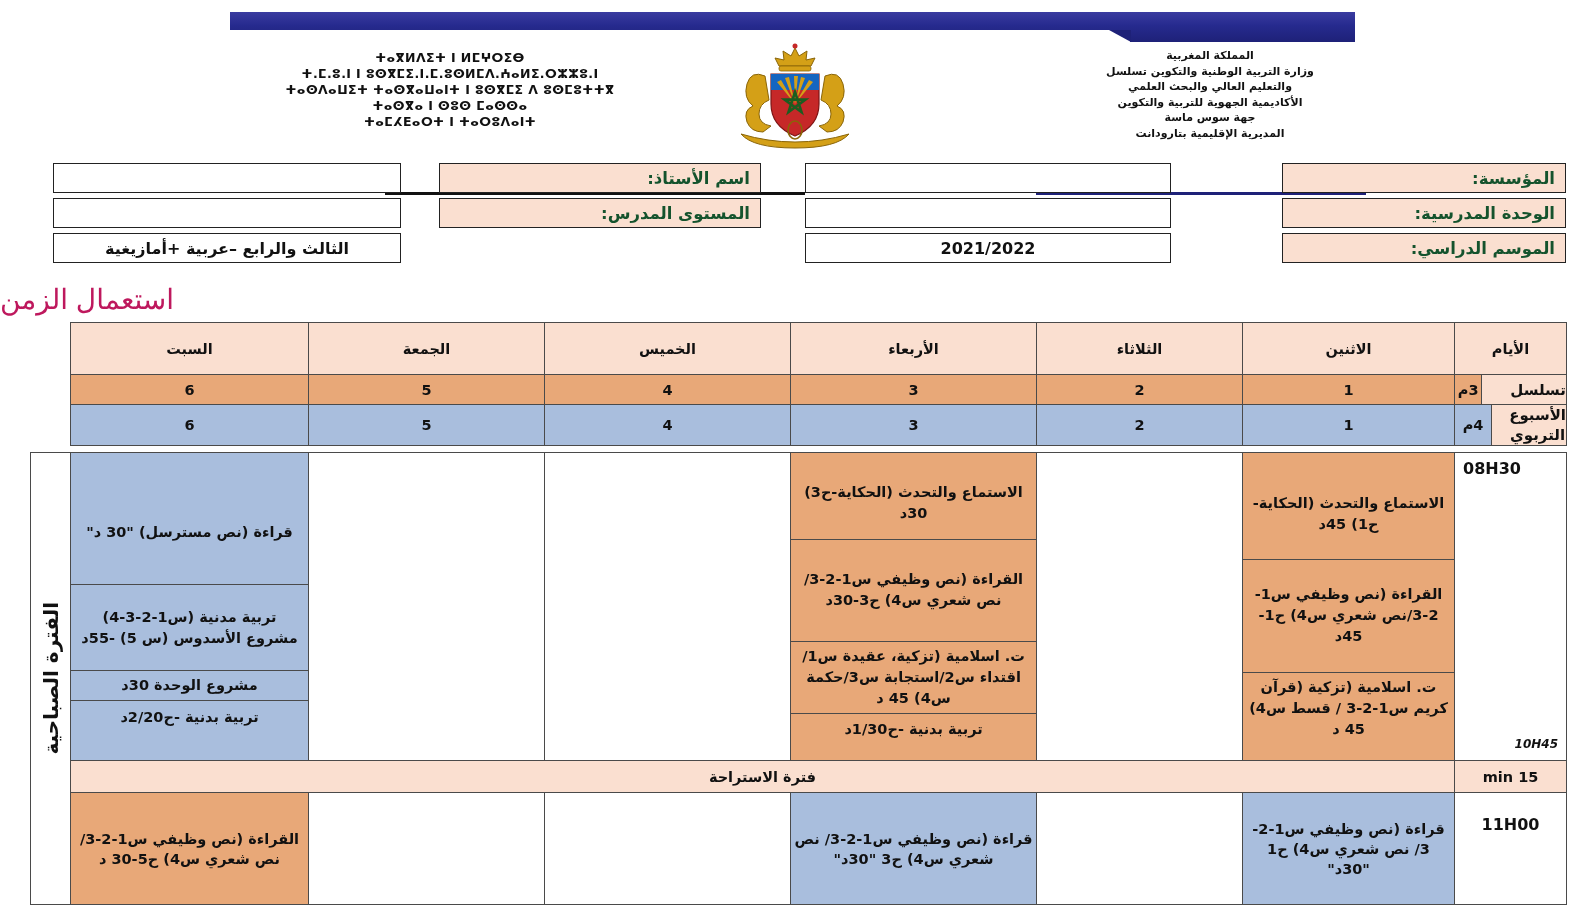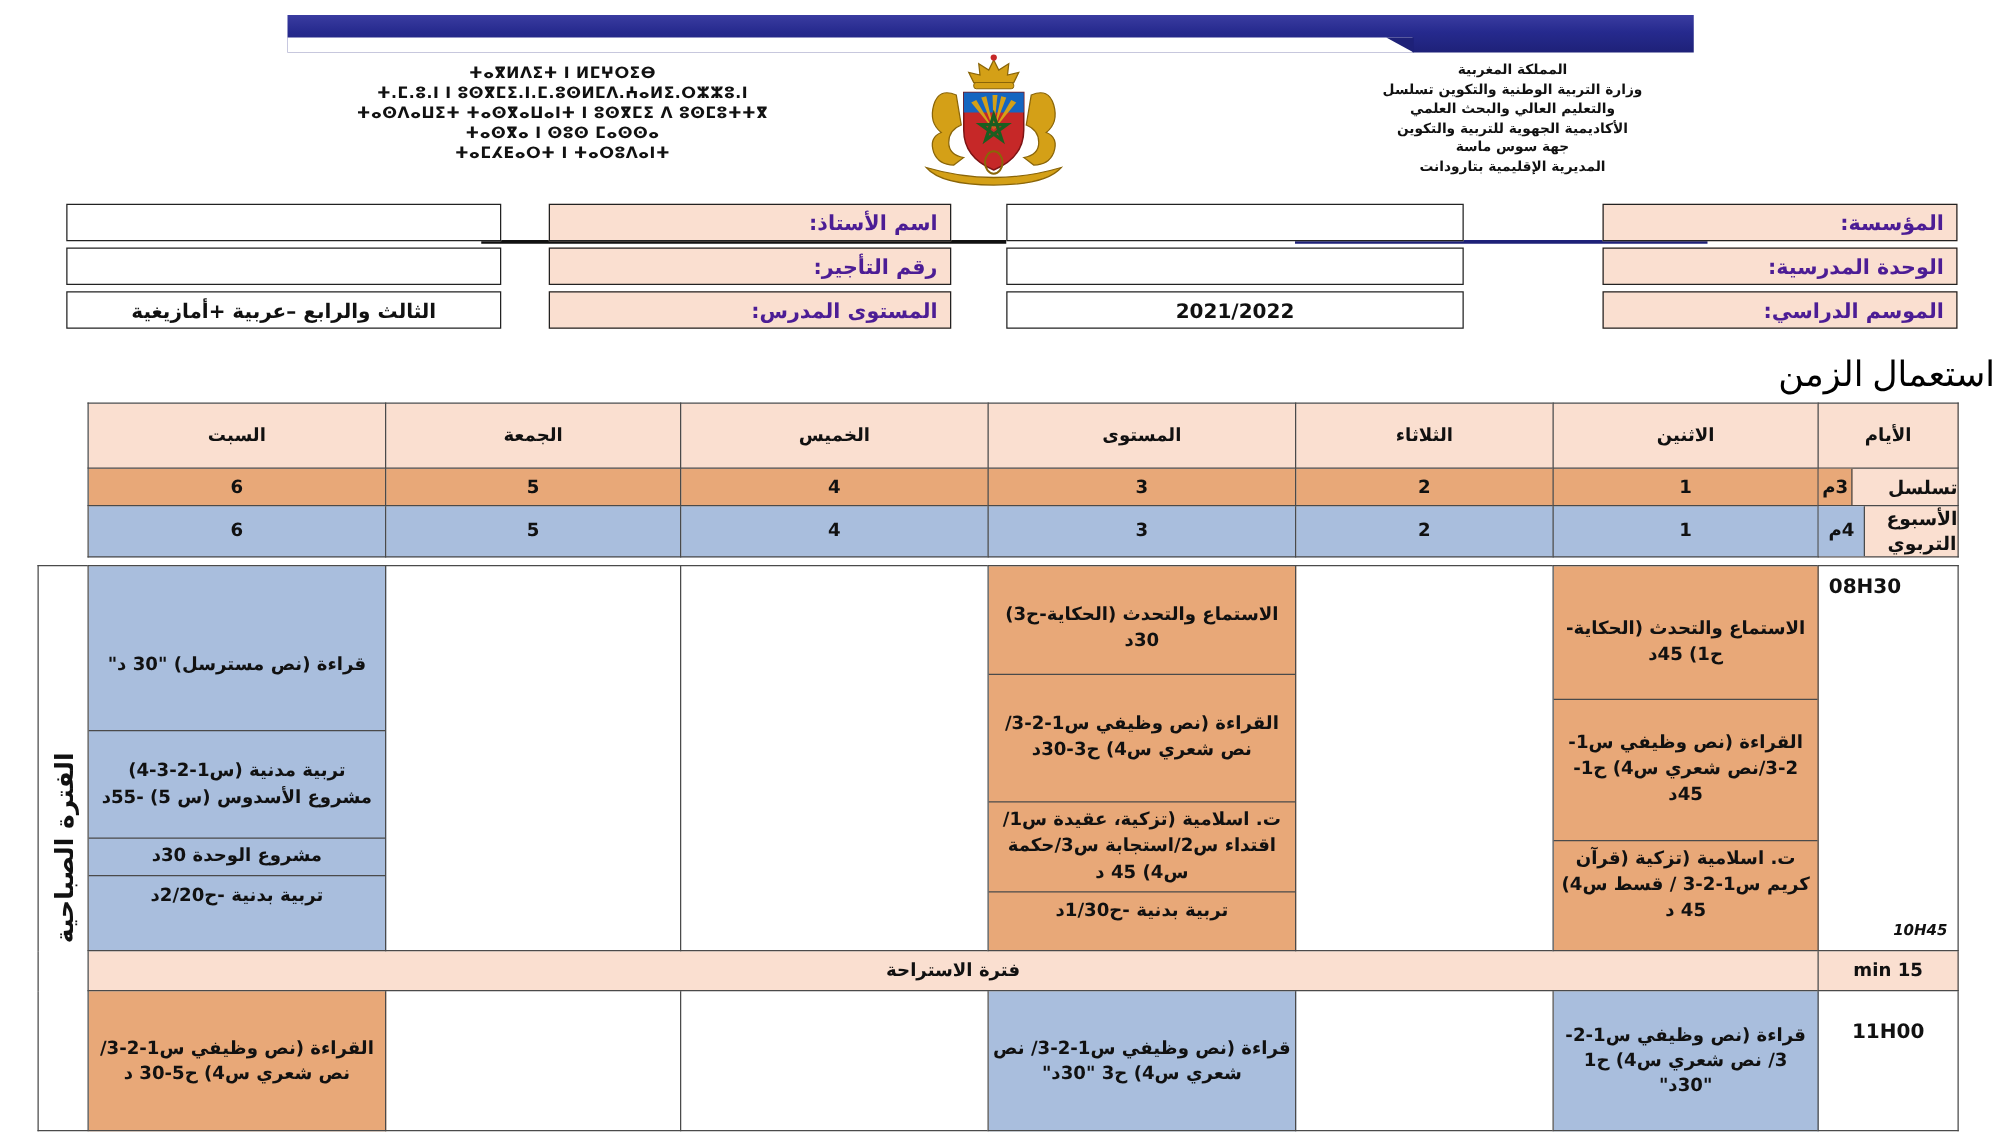--- a/index.html
+++ b/index.html
@@ -58,21 +58,21 @@
   }
 
   
   .info{position:absolute;top:163px;left:0;width:1596px;height:116px;}
   .fieldgrid{position:absolute;display:flex;flex-direction:column;gap:5px;}
   .frow{display:flex;}
   .flabel{
     background:#fadfd0;
     border:1.4px solid #222;
     height:30px;line-height:30px;
-    font-size:16.5px;font-weight:bold;color:#4c1d95;
+    font-size:16.5px;font-weight:bold;color:#14532d;
     padding:0 10px;
     text-align:right;
     box-sizing:border-box;
   }
   .fvalue{
     background:#ffffff;
     border:1.4px solid #222;
     height:30px;line-height:30px;
     font-size:16px;font-weight:bold;color:#111;
     text-align:center;
@@ -88,23 +88,23 @@
   
   .grpC{right:835px;}
   .grpC .flabel{width:322px;}
   
   .grpD{right:1195px;}
   .grpD .fvalue{width:348px;}
 
   
   .uz-title{
     position:absolute;left:0;top:283px;width:1596px;
-    text-align:right;
-    font-size:28px;font-weight:normal;color:#000000;
-    font-family:Liberation Serif, serif;
+    text-align:left;
+    font-size:28px;font-weight:normal;color:#be185d;
+    font-family:Liberation Sans, sans-serif;
   }
 
   
   table.tt{
     position:absolute;left:30px;top:322px;
     width:1536px;
     border-collapse:collapse;
     table-layout:fixed;
     direction:rtl;
   }
@@ -231,23 +231,20 @@
     <div class="frow">
         <div class="fvalue">2021/2022</div>
       </div>
   </div>
 
   <div class="fieldgrid grpC">
     <div class="frow">
         <div class="flabel">اسم الأستاذ:</div>
       </div>
     <div class="frow">
-        <div class="flabel">رقم التأجير:</div>
-      </div>
-    <div class="frow">
         <div class="flabel">المستوى المدرس:</div>
       </div>
   </div>
 
   <div class="fieldgrid grpD">
     <div class="frow">
         <div class="fvalue"></div>
       </div>
     <div class="frow">
         <div class="fvalue"></div>
@@ -260,21 +257,21 @@
 
 <div class="uz-title">استعمال الزمن</div>
 
 <table class="tt">
 
   <tbody>
       <tr class="days-row">
     <td class="c-peach" style="width:112px;">الأيام</td>
     <td class="c-peach" style="width:212px;">الاثنين</td>
     <td class="c-peach" style="width:206px;">الثلاثاء</td>
-    <td class="c-peach" style="width:246px;">المستوى</td>
+    <td class="c-peach" style="width:246px;">الأربعاء</td>
     <td class="c-peach" style="width:246px;">الخميس</td>
     <td class="c-peach" style="width:236px;">الجمعة</td>
     <td class="c-peach" style="width:238px;">السبت</td>
     <td class="c-white" style="width:40px;border:none;background:#fff;"></td>
   </tr>
 
   <tr class="seq-row">
     <td class="c-peach" style="padding:0;">
       <div style="display:flex;height:100%;">
         <div style="flex:1;display:flex;align-items:center;justify-content:center;font-size:15px;padding-left:28px;">تسلسل</div>

